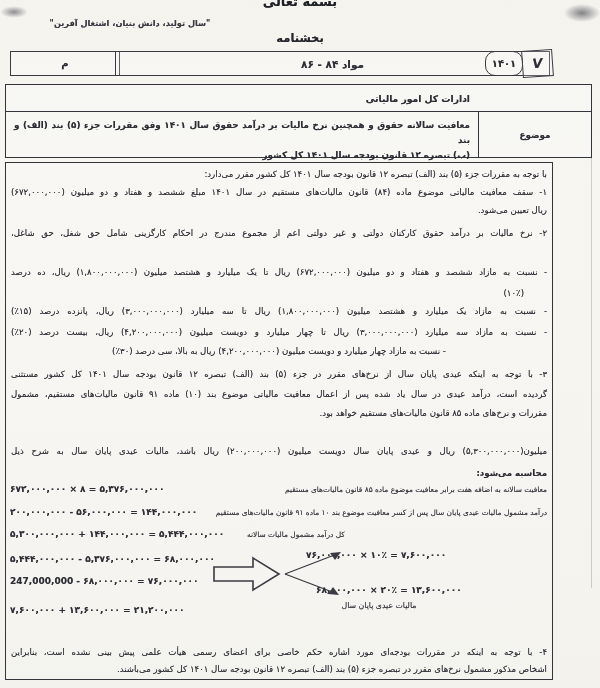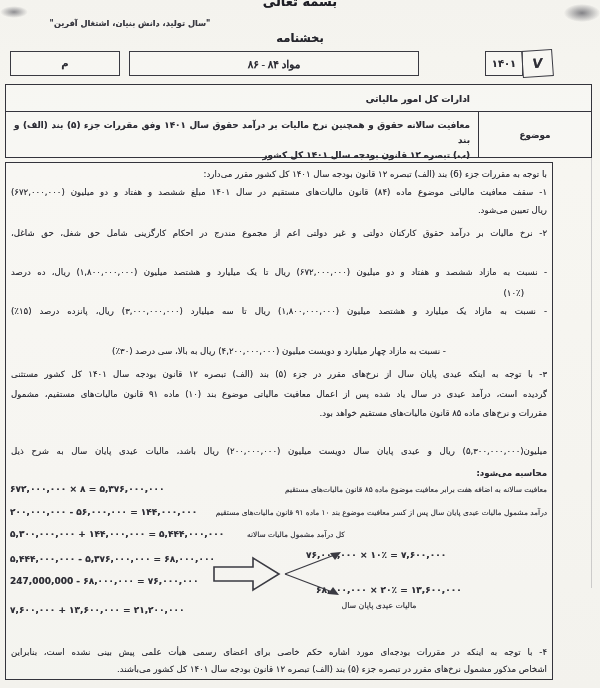--- a/index.html
+++ b/index.html
@@ -14,22 +14,22 @@
     font-size:13px; font-weight:bold; color:#1f1f26;}
   .slogan{position:absolute; top:18px; left:30px; width:200px; text-align:center;
     font-size:8.2px; font-weight:bold; color:#3a3a42;}
   .doctype{position:absolute; top:31px; left:0; right:0; text-align:center;
     font-size:11.5px; font-weight:bold; color:#25252c;}
   
   .hcell{position:absolute; top:51px; height:25px; border:1.6px solid #3a3a42;
     box-sizing:border-box; display:flex; align-items:center; justify-content:center;
     font-weight:bold; background:rgba(255,255,255,0.2);}
   .h-m{left:10px; width:110px; font-size:10px;}
-  .h-art{left:129px; width:290px; font-size:10.5px;font-family:Liberation Serif, serif;}
-  .h-year{left:485px; width:38px; font-size:10px;}
+  .h-art{left:115px; width:435px; font-size:10.5px;}
+  .h-year{left:485px; width:38px; font-size:10px;border-radius:10px;}
   .h-mark{left:522px; top:50px; height:27px; width:31px; font-size:13px;
     font-style:italic; transform:rotate(-4deg);}
   
   .infobox{position:absolute; top:84px; left:5px; width:587px; height:74px;
     border:1.9px solid #34343c; box-sizing:border-box; background:rgba(255,255,255,0.2);}
   .irow{position:absolute; left:0; right:0; box-sizing:border-box;}
   .irow1{top:0; height:27px; border-bottom:1.5px solid #34343c;}
   .irow2{top:27px; bottom:0;}
   .ilabel{position:absolute; right:0; top:0; bottom:0; width:113px;
     border-left:1.5px solid #34343c; box-sizing:border-box;
@@ -89,27 +89,28 @@
     <div class="irow irow2">
       <div class="ilabel">موضوع</div>
       <div class="icontent subj">
         <div class="s1">معافیت سالانه حقوق و همچنین نرخ مالیات بر درآمد حقوق سال ۱۴۰۱ وفق مقررات جزء (۵) بند (الف) و بند</div>
         <div class="s2">(ب) تبصره ۱۲ قانون بودجه سال ۱۴۰۱ کل کشور</div>
       </div>
     </div>
   </div>
 
   <div class="bodybox">
-    <div class="bl r" style="top:5px">با توجه به مقررات جزء (6) بند (الف) تبصره ۱۲ قانون بودجه سال ۱۴۰۱ کل کشور مقرر می‌دارد:</div>
+    <div class="bl r" style="top:5px">با توجه به مقررات جزء (۵) بند (الف) تبصره ۱۲ قانون بودجه سال ۱۴۰۱ کل کشور مقرر می‌دارد:</div>
     <div class="bl j" style="top:23px">۱- سقف معافیت مالیاتی موضوع ماده (۸۴) قانون مالیات‌های مستقیم در سال ۱۴۰۱ مبلغ ششصد و هفتاد و دو میلیون (۶۷۲,۰۰۰,۰۰۰)</div>
     <div class="bl r" style="top:41px">ریال تعیین می‌شود.</div>
     <div class="bl j" style="top:64px">۲- نرخ مالیات بر درآمد حقوق کارکنان دولتی و غیر دولتی اعم از مجموع مندرج در احکام کارگزینی شامل حق شغل، حق شاغل،</div>
     <div class="bl j" style="top:103px">- نسبت به مازاد ششصد و هفتاد و دو میلیون (۶۷۲,۰۰۰,۰۰۰) ریال تا یک میلیارد و هشتصد میلیون (۱,۸۰۰,۰۰۰,۰۰۰) ریال، ده درصد</div>
     <div class="bl r" style="top:124px; right:28px">(۱۰٪)</div>
     <div class="bl j" style="top:142px">- نسبت به مازاد یک میلیارد و هشتصد میلیون (۱,۸۰۰,۰۰۰,۰۰۰) ریال تا سه میلیارد (۳,۰۰۰,۰۰۰,۰۰۰) ریال، پانزده درصد (۱۵٪)</div>
+    <div class="bl j" style="top:163px">- نسبت به مازاد سه میلیارد (۳,۰۰۰,۰۰۰,۰۰۰) ریال تا چهار میلیارد و دویست میلیون (۴,۲۰۰,۰۰۰,۰۰۰) ریال، بیست درصد (۲۰٪)</div>
     <div class="bl c" style="top:182px">- نسبت به مازاد چهار میلیارد و دویست میلیون (۴,۲۰۰,۰۰۰,۰۰۰) ریال به بالا، سی درصد (۳۰٪)</div>
     <div class="bl j" style="top:205px">۳- با توجه به اینکه عیدی پایان سال از نرخ‌های مقرر در جزء (۵) بند (الف) تبصره ۱۲ قانون بودجه سال ۱۴۰۱ کل کشور مستثنی</div>
     <div class="bl j" style="top:225px">گردیده است، درآمد عیدی در سال یاد شده پس از اعمال معافیت مالیاتی موضوع بند (۱۰) ماده ۹۱ قانون مالیات‌های مستقیم، مشمول</div>
     <div class="bl r" style="top:244px">مقررات و نرخ‌های ماده ۸۵ قانون مالیات‌های مستقیم خواهد بود.</div>
     <div class="bl j" style="top:282px">میلیون(۵,۳۰۰,۰۰۰,۰۰۰) ریال و عیدی پایان سال دویست میلیون (۲۰۰,۰۰۰,۰۰۰) ریال باشد، مالیات عیدی پایان سال به شرح ذیل</div>
     <div class="bl r b" style="top:304px">محاسبه می‌شود:</div>
 
     <div class="formula" style="top:320px; left:4px">۶۷۲,۰۰۰,۰۰۰ × ۸ = ۵,۳۷۶,۰۰۰,۰۰۰</div>
     <div class="clabel" style="top:321px; width:300px">معافیت سالانه به اضافه هفت برابر معافیت موضوع ماده ۸۵ قانون مالیات‌های مستقیم</div>
     <div class="formula" style="top:343px; left:4px">۲۰۰,۰۰۰,۰۰۰ - ۵۶,۰۰۰,۰۰۰ = ۱۴۴,۰۰۰,۰۰۰</div>

